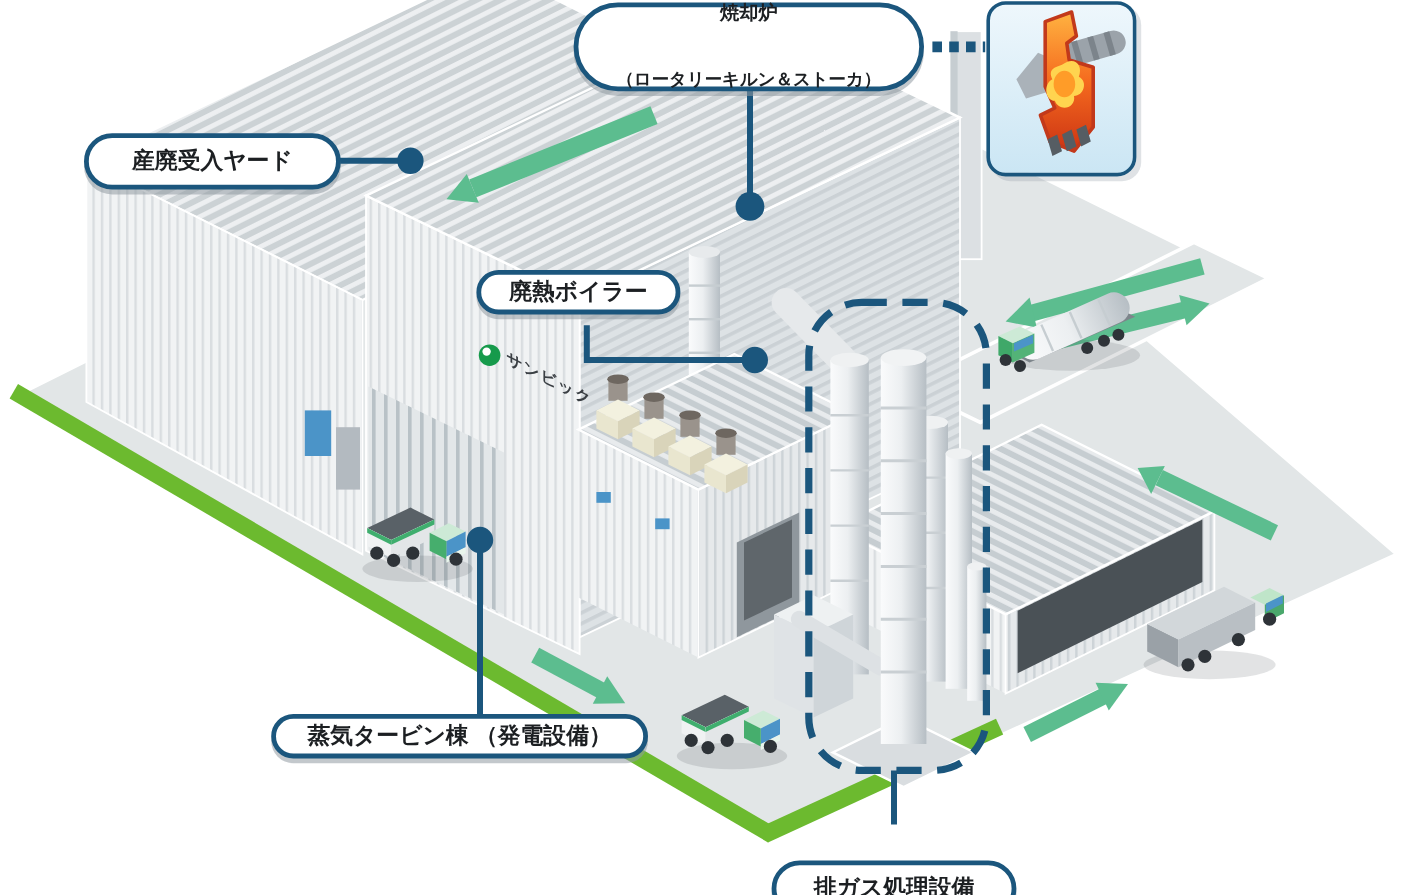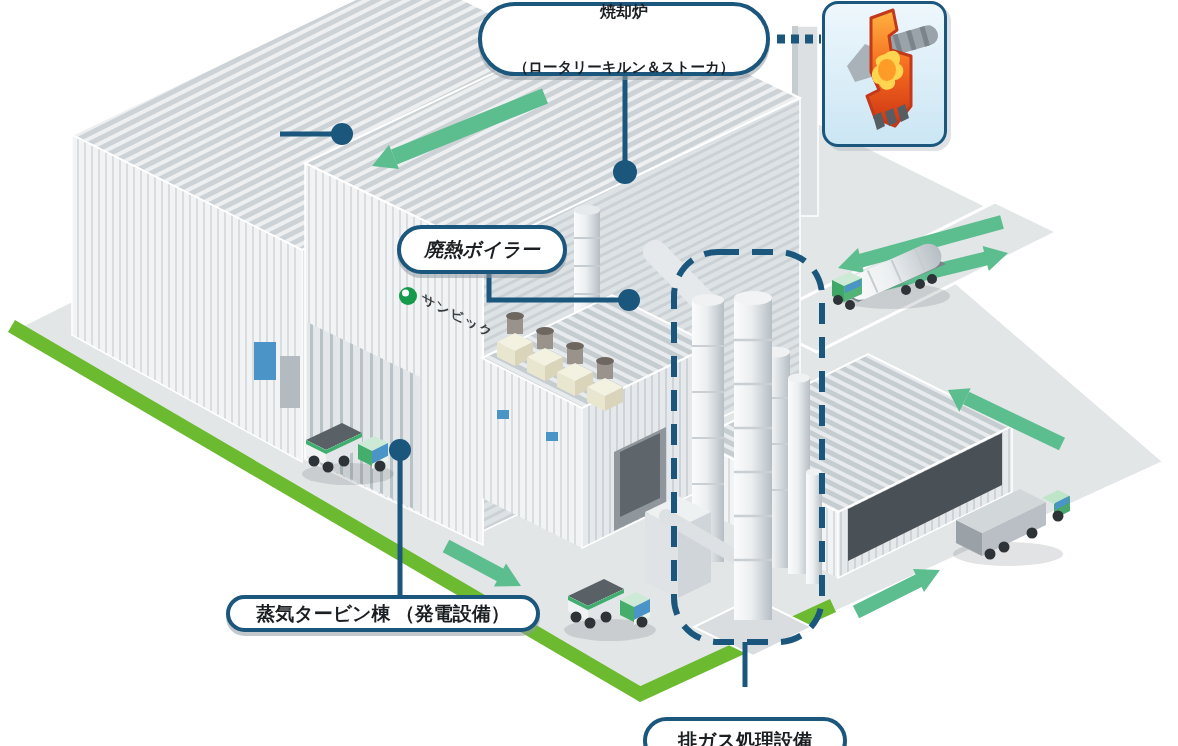--- a/index.html
+++ b/index.html
@@ -258,21 +258,24 @@
     <line x1="400" y1="452" x2="400" y2="598" stroke="#1b567d" stroke-width="5"></line>
     <circle cx="400" cy="450" r="11" fill="#1b567d"></circle>
     <line x1="745" y1="642" x2="745" y2="687" stroke="#1b567d" stroke-width="5"></line>
   </g>
 </svg>
 
 <div class="pill" style="left:478px;top:2px;width:292px;height:74px;">
   <span class="pill-main">焼却炉</span>
   <span class="pill-sub">（ロータリーキルン＆ストーカ）</span>
 </div>
-<div class="pill" style="left:397px;top:225px;width:170px;height:49px;font-style:italic;">
+<div class="pill" style="left:70px;top:111px;width:214px;height:47px;">
+  <span class="pill-single">産廃受入ヤード</span>
+</div>
+<div class="pill" style="left:397px;top:225px;width:170px;height:37px;">
   <span class="pill-single">廃熱ボイラー</span>
 </div>
 <div class="pill" style="left:226px;top:595px;width:314px;height:37px;">
   <span class="pill-single">蒸気タービン棟 （発電設備）</span>
 </div>
 <div class="pill" style="left:643px;top:685px;width:204px;height:47px;margin-top:32px;">
   <span class="pill-single">排ガス処理設備</span>
 </div>
 
 <div class="inset-card">

